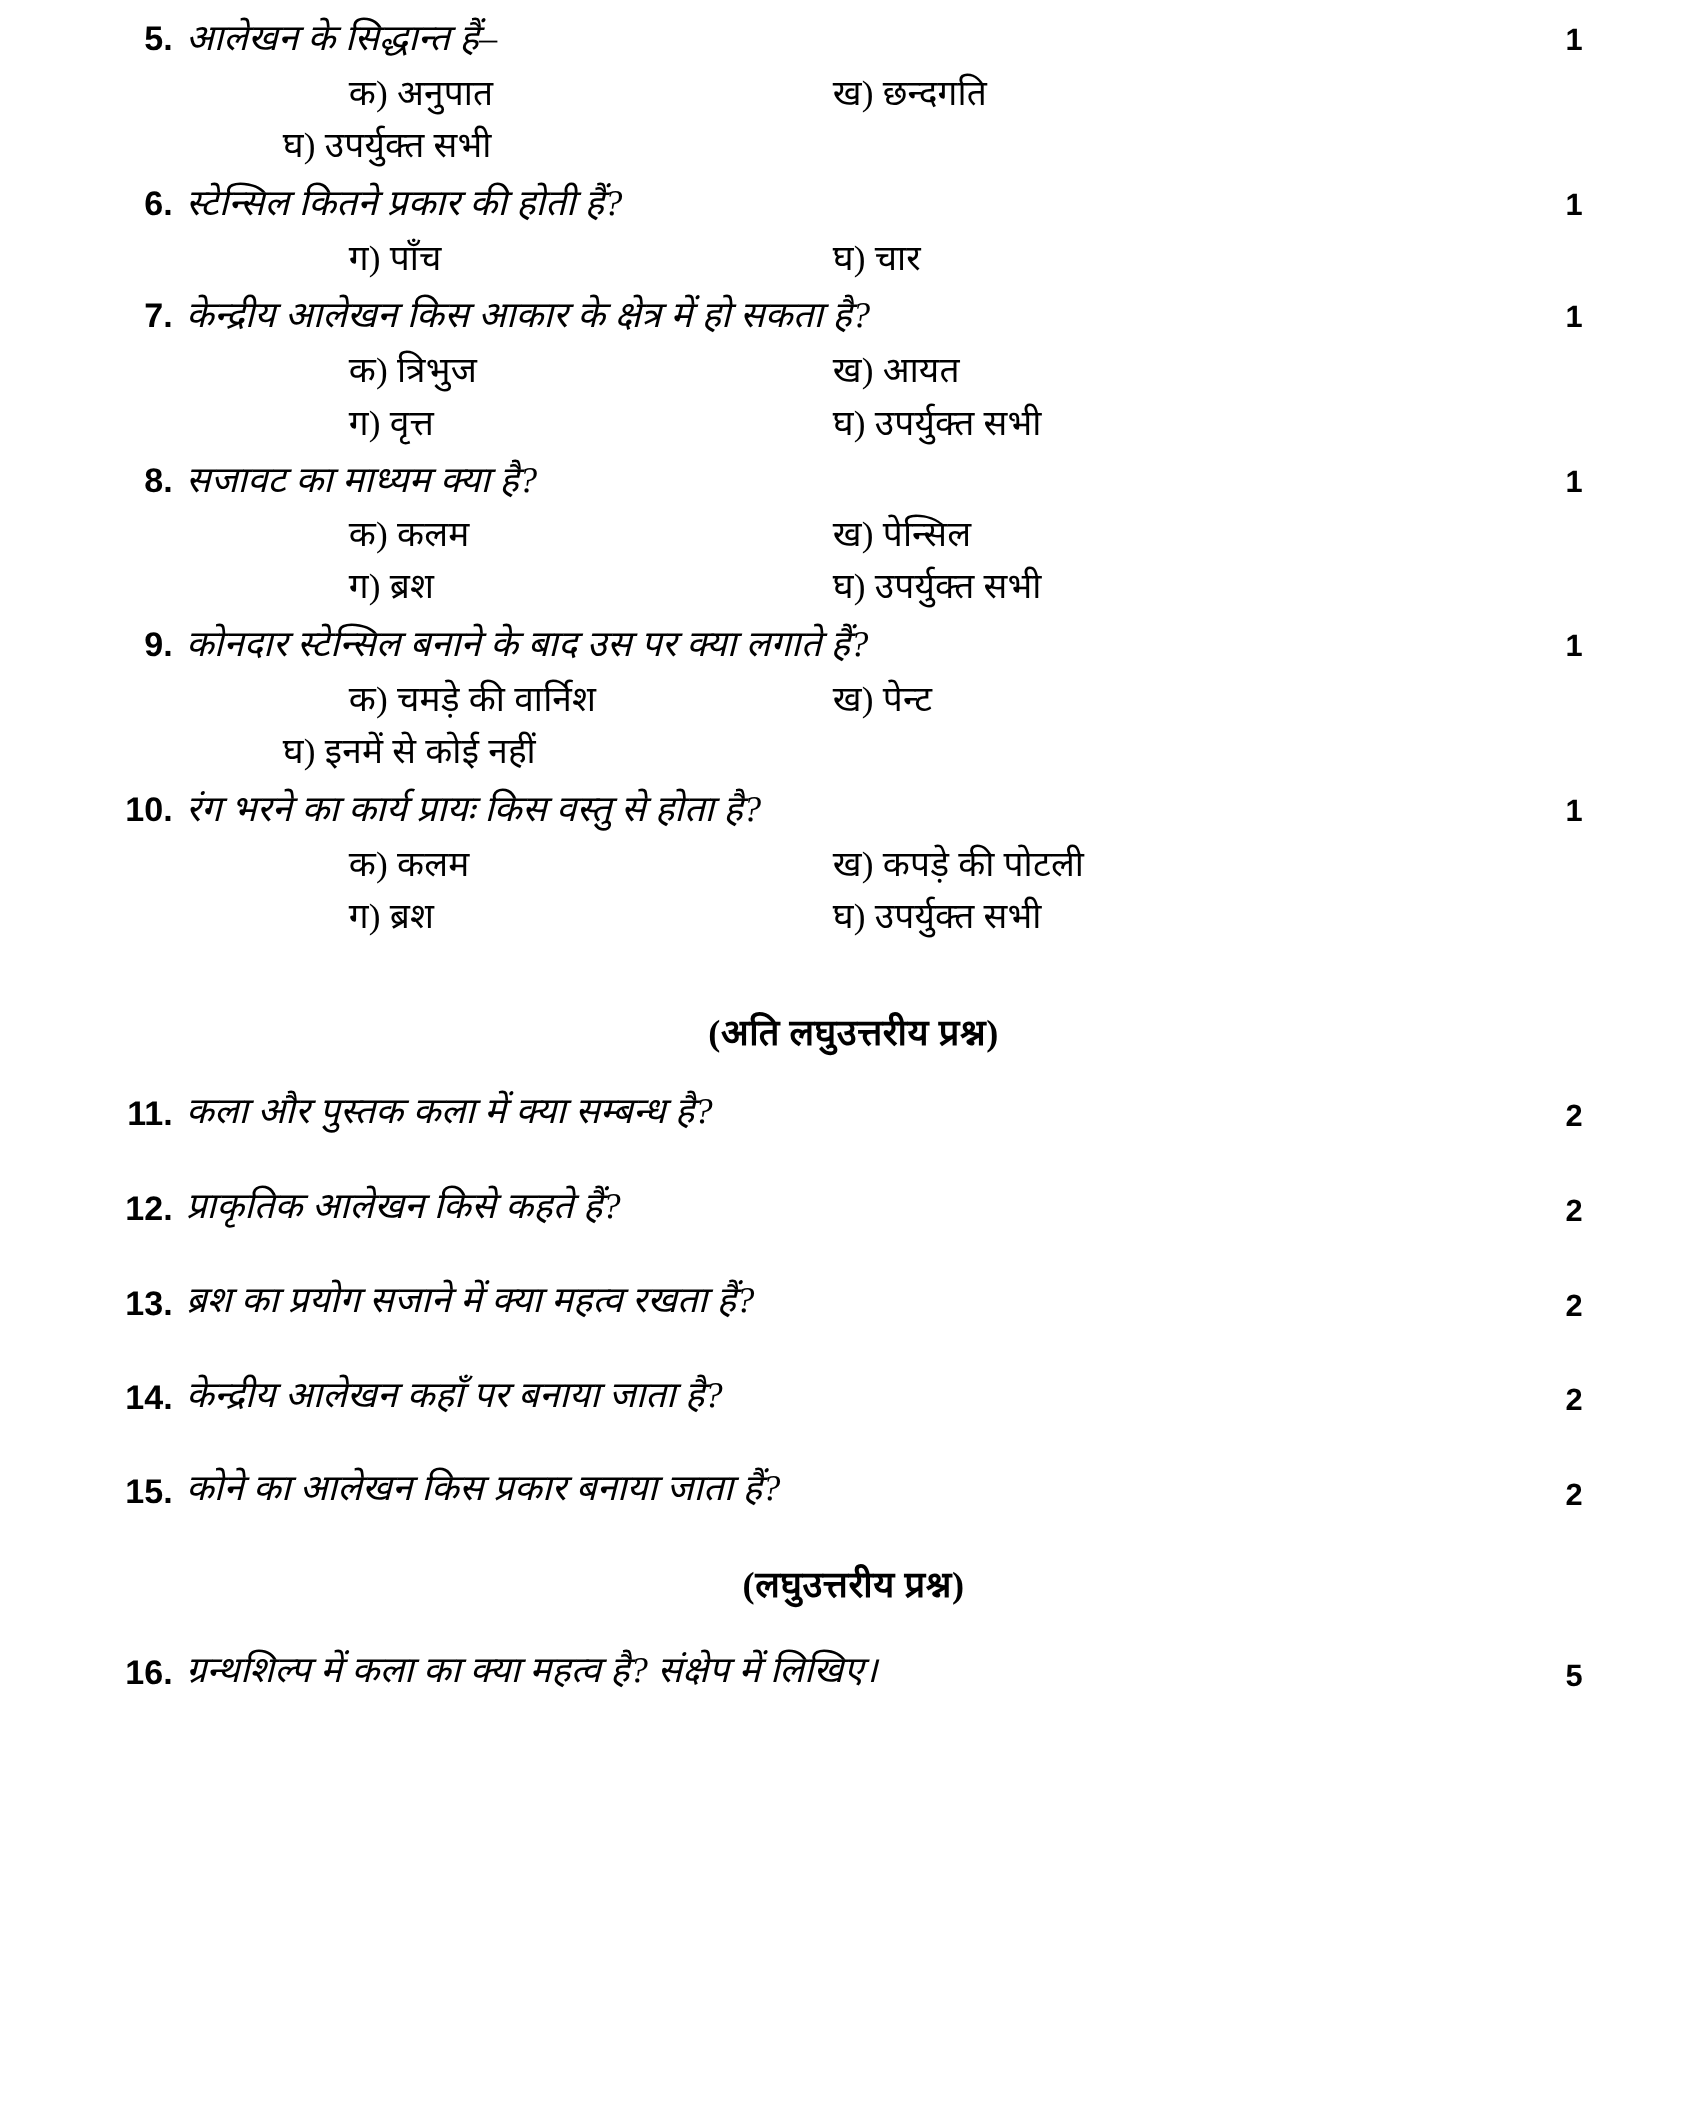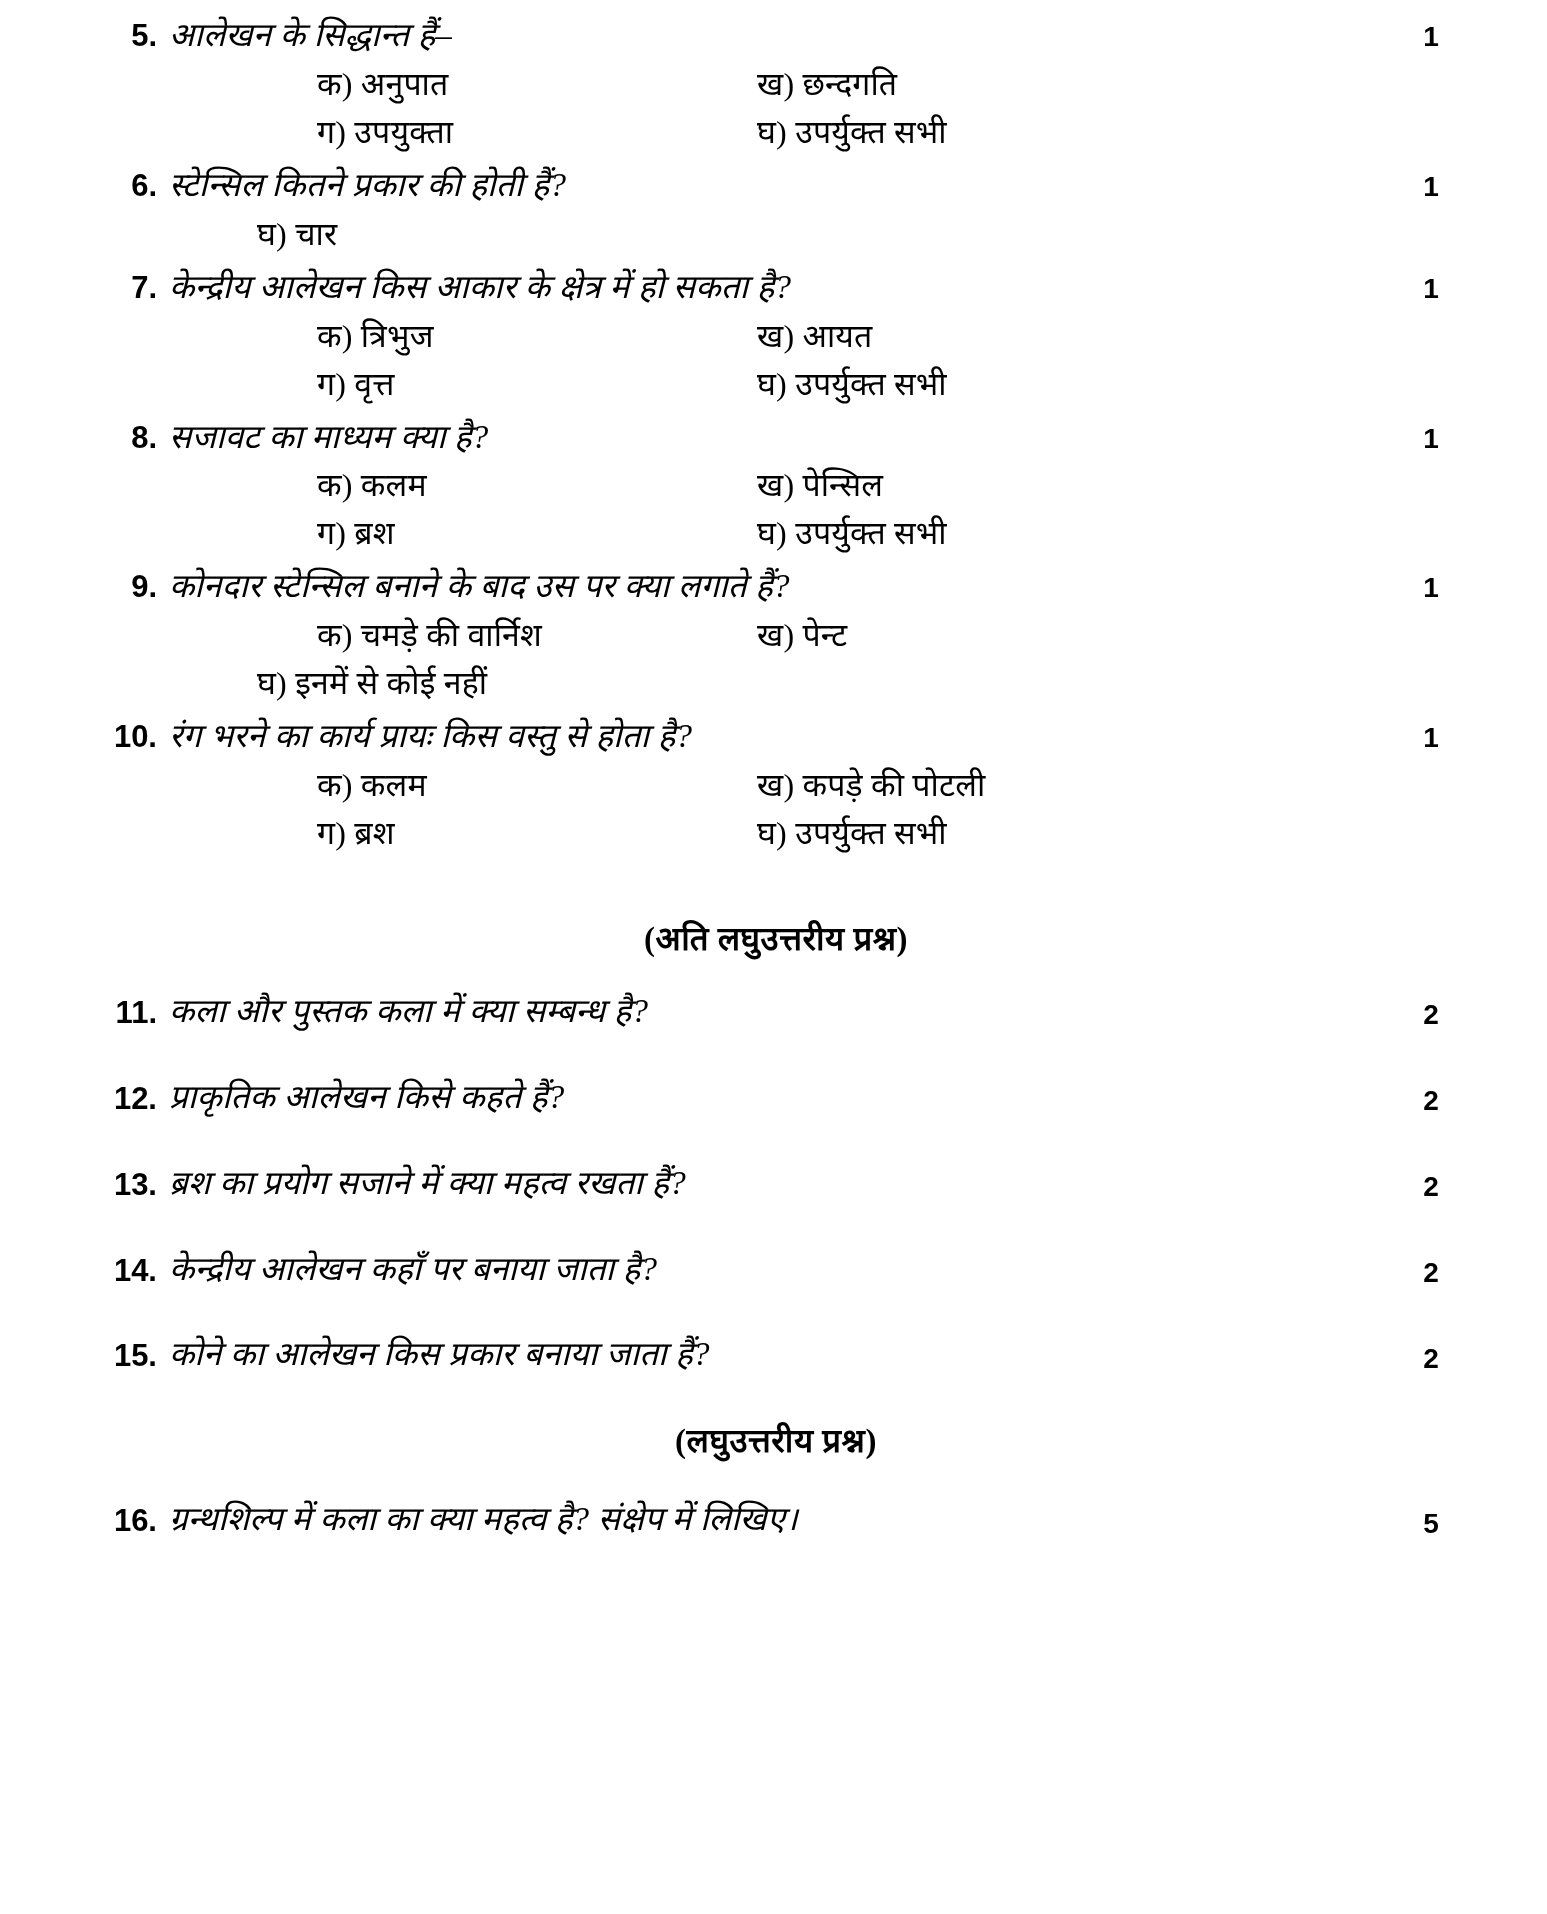--- a/index.html
+++ b/index.html
@@ -130,34 +130,34 @@
         <span class="q-marks">1</span>
       </div>
       <div class="opt-row">
         <span class="opt-spacer"></span>
         <span class="opt-cell left">क) अनुपात</span>
         <span class="opt-cell right">ख) छन्दगति</span>
         <span class="opt-marks"></span>
       </div>
       <div class="opt-row">
         <span class="opt-spacer"></span>
-        <span class="opt-cell left">ग) उपयुक्ता</span>
         <span class="opt-cell right">घ) उपर्युक्त सभी</span>
         <span class="opt-marks"></span>
       </div>
     </div>
 
     <div class="mcq">
       <div class="q-line">
         <span class="q-num">6.</span>
         <span class="q-text">स्टेन्सिल कितने प्रकार की होती हैं?</span>
         <span class="q-marks">1</span>
       </div>
       <div class="opt-row">
         <span class="opt-spacer"></span>
+        <span class="opt-cell left">ग) पाँच</span>
         <span class="opt-cell right">घ) चार</span>
         <span class="opt-marks"></span>
       </div>
     </div>
 
     <div class="mcq">
       <div class="q-line">
         <span class="q-num">7.</span>
         <span class="q-text">केन्द्रीय आलेखन किस आकार के क्षेत्र में हो सकता है?</span>
         <span class="q-marks">1</span>

